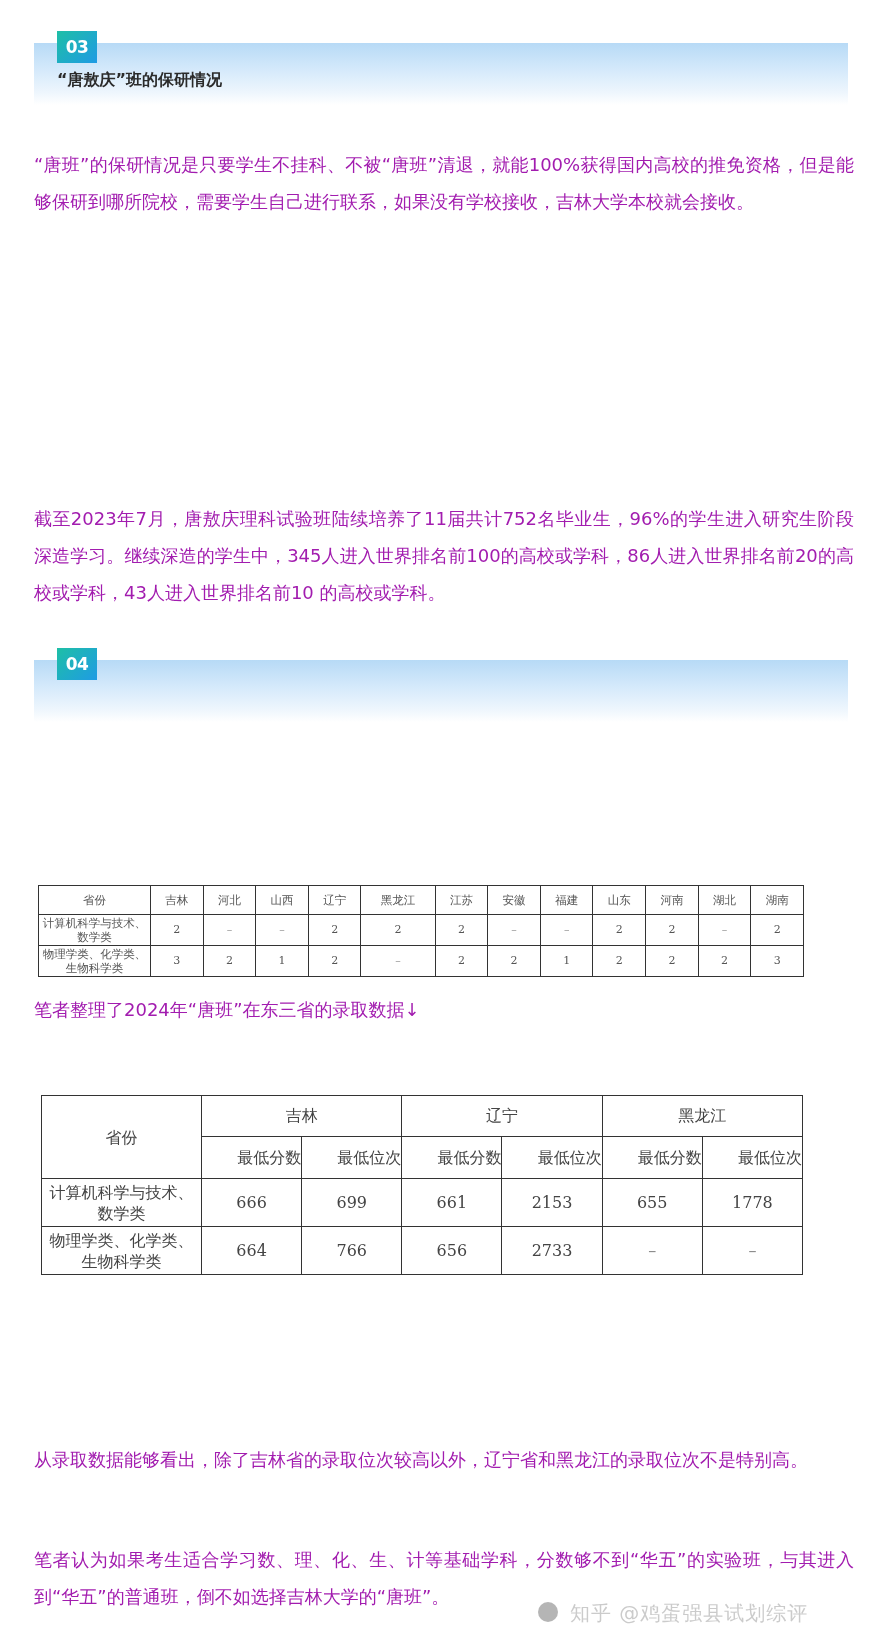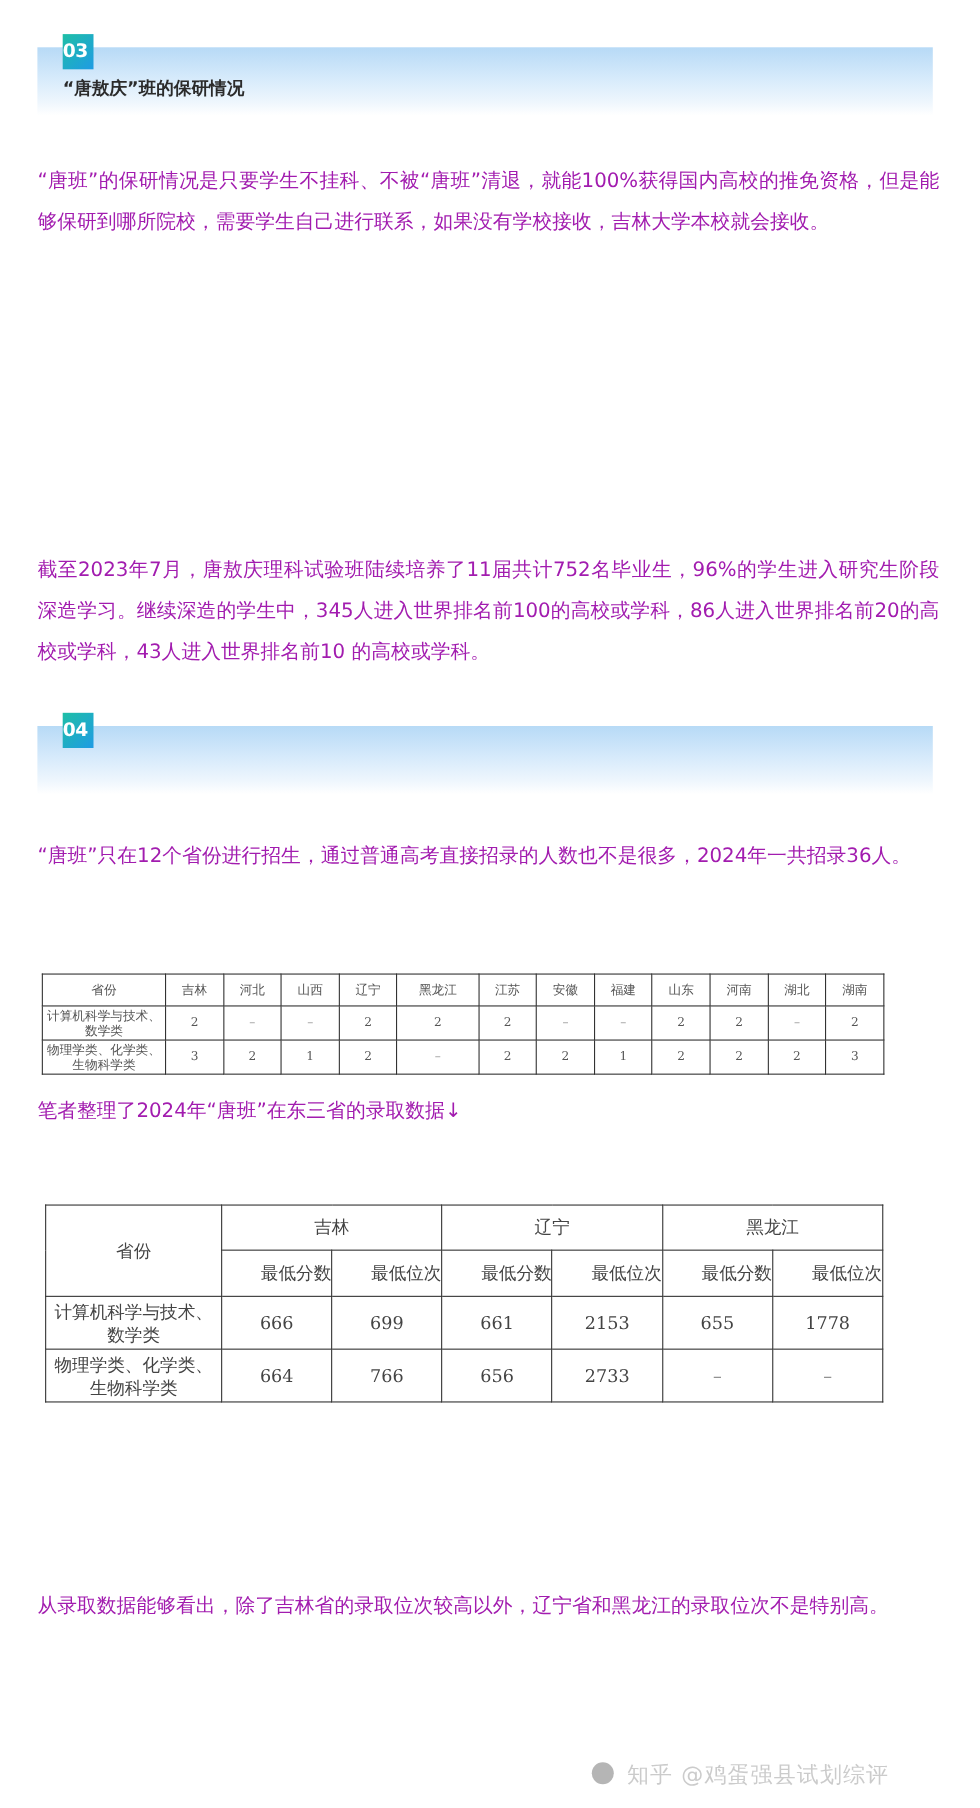--- a/index.html
+++ b/index.html
@@ -16,27 +16,28 @@
       position: absolute;
       left: 34px;
       width: 814px;
       height: 62px;
       background: linear-gradient(to bottom, #b7daf6 0%, #d6eafb 45%, #eef6fd 80%, #ffffff 100%);
     }
     .sec-num {
       position: absolute;
       left: 23px;
       top: -12px;
-      width: 28px;
+      width: 40px;
       height: 32px;
       background: linear-gradient(135deg, #1ebfa6 0%, #1f9be4 100%);
       color: #ffffff;
       font-weight: bold;
       font-size: 17px;
       line-height: 32px;
+      text-align: center;
       letter-spacing: -0.5px;
     }
     .sec-title {
       position: absolute;
       left: 23px;
       top: 27px;
       font-size: 16px;
       font-weight: bold;
       color: #2b2b2b;
       white-space: nowrap;
@@ -131,21 +132,20 @@
     <div class="sec-title">“唐敖庆”班的保研情况</div>
   </div>
 
   <p class="para" style="top:146px;">“唐班”的保研情况是只要学生不挂科、不被“唐班”清退，就能100%获得国内高校的推免资格，但是能够保研到哪所院校，需要学生自己进行联系，如果没有学校接收，吉林大学本校就会接收。</p>
   <p class="para" style="top:500px;">截至2023年7月，唐敖庆理科试验班陆续培养了11届共计752名毕业生，96%的学生进入研究生阶段深造学习。继续深造的学生中，345人进入世界排名前100的高校或学科，86人进入世界排名前20的高校或学科，43人进入世界排名前10 的高校或学科。</p>
 
   <div class="sec-header" style="top:660px;">
     <div class="sec-num">04</div>
   </div>
 
-  <p class="para" style="top:760px;">“唐班”只在12个省份进行招生，通过普通高考直接招录的人数也不是很多，2024年一共招录36人。</p>
 
   <table class="plan-table">
     <tbody>
         <tr class="hdr">
       <td class="rowlabel">省份</td>
       <td>吉林</td>
       <td>河北</td>
       <td>山西</td>
       <td>辽宁</td>
       <td>黑龙江</td>
@@ -223,16 +223,17 @@
       <td>766</td>
       <td>656</td>
       <td>2733</td>
       <td class="dash">–</td>
       <td class="dash">–</td>
     </tr>
   </tbody>
     </table>
 
   <p class="para" style="top:1441px;">从录取数据能够看出，除了吉林省的录取位次较高以外，辽宁省和黑龙江的录取位次不是特别高。</p>
+  <p class="para" style="top:1541px;">笔者认为如果考生适合学习数、理、化、生、计等基础学科，分数够不到“华五”的实验班，与其进入到“华五”的普通班，倒不如选择吉林大学的“唐班”。</p>
 
   <div class="watermark-logo"></div>
   <div class="watermark">知乎 @鸡蛋强县试划综评</div>
 </div>
 
 </body></html>

